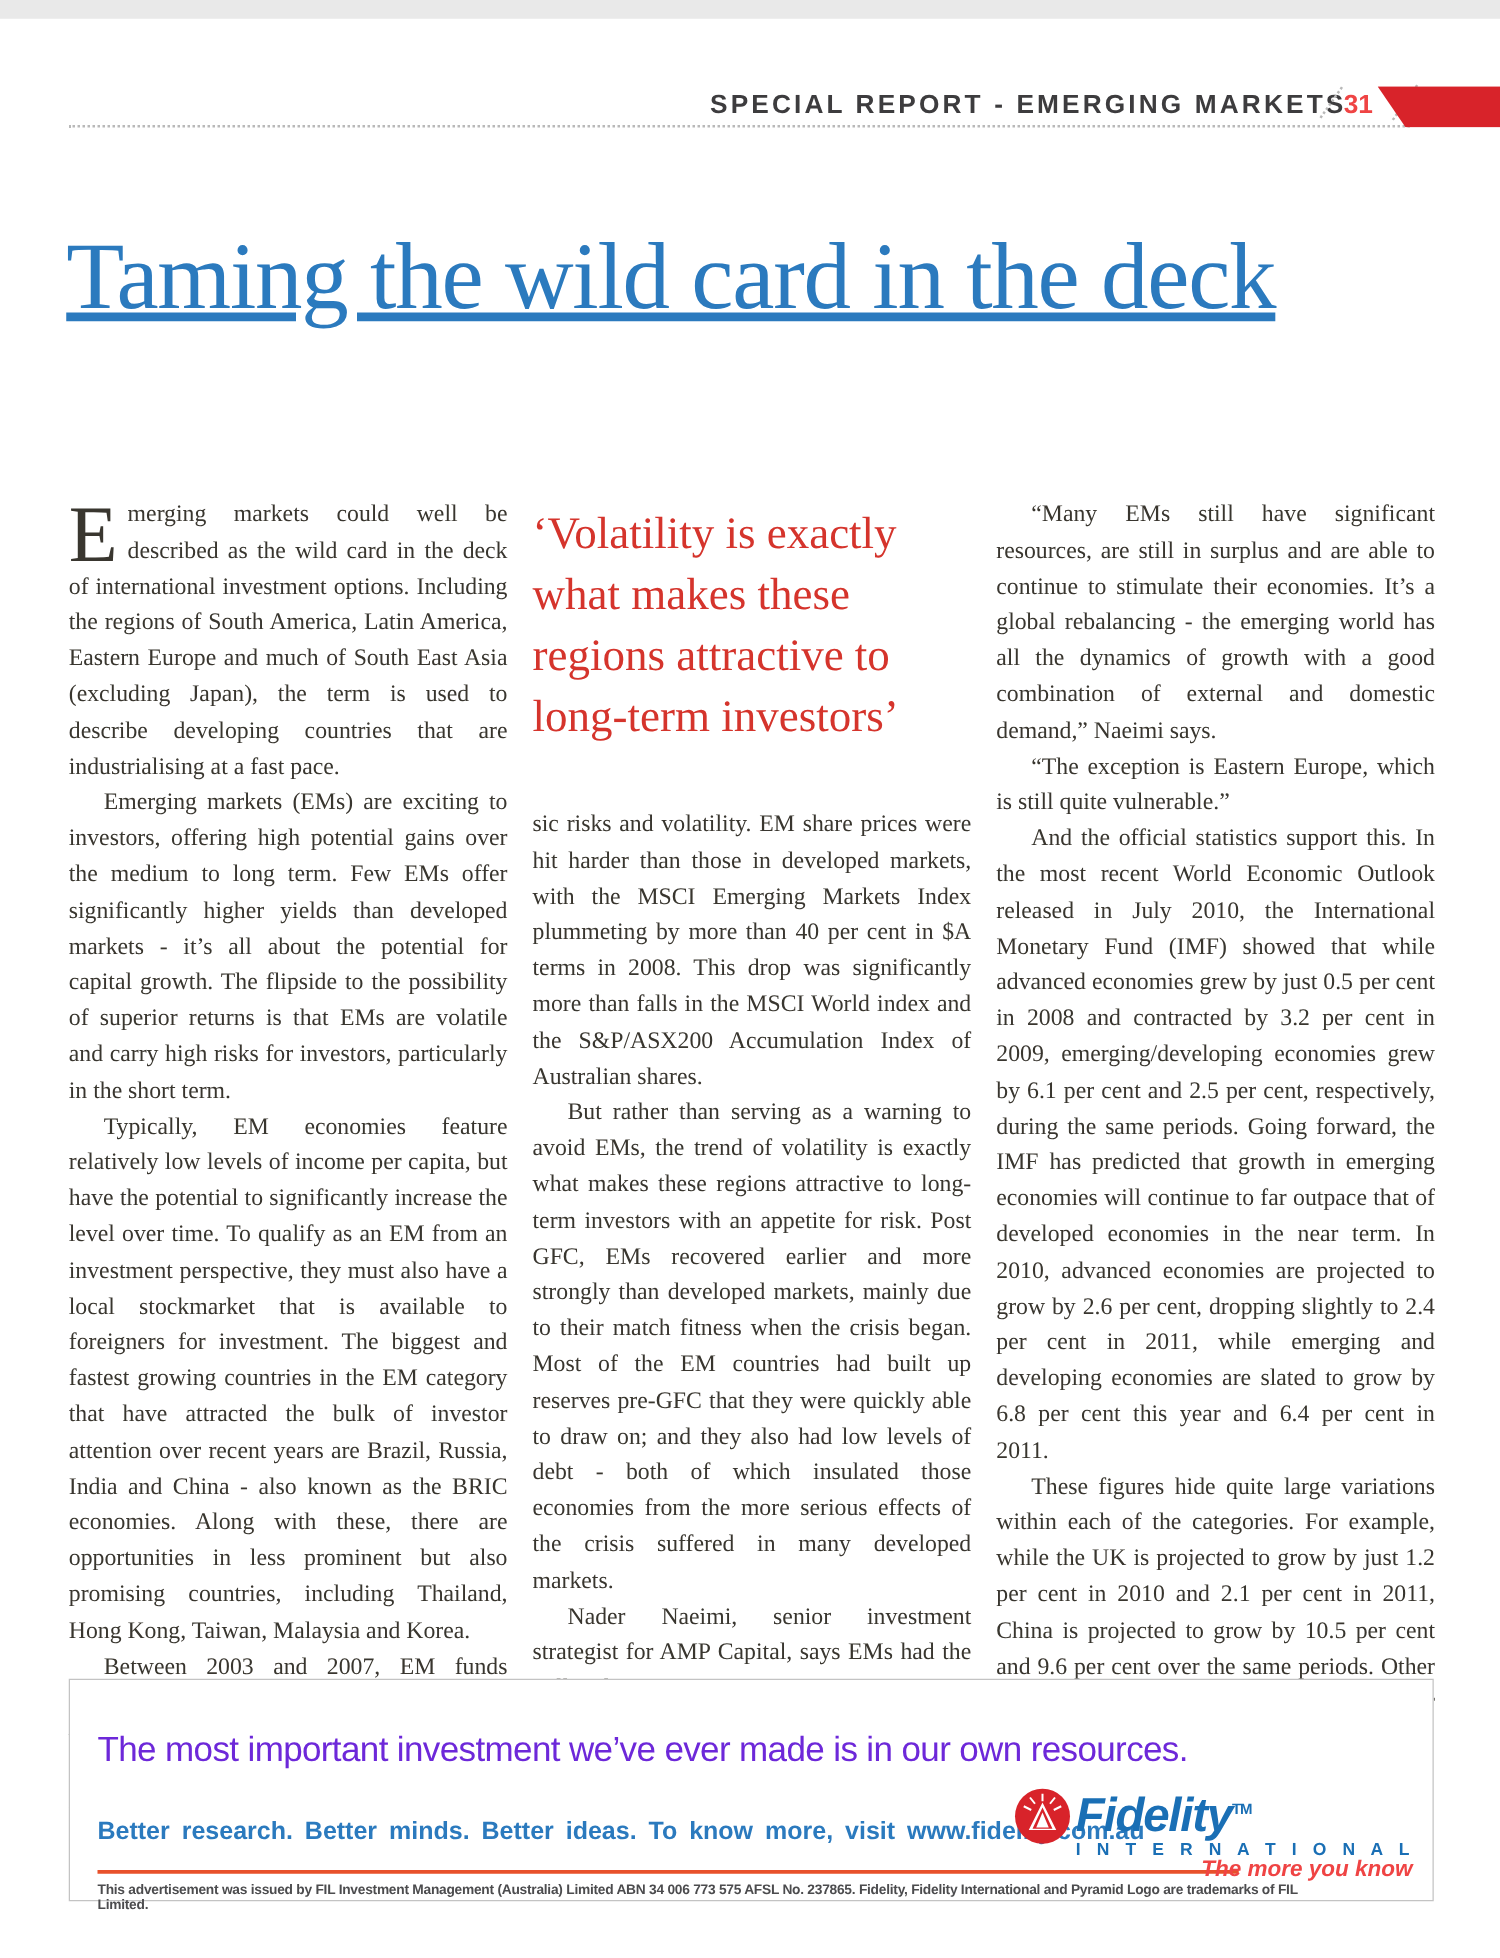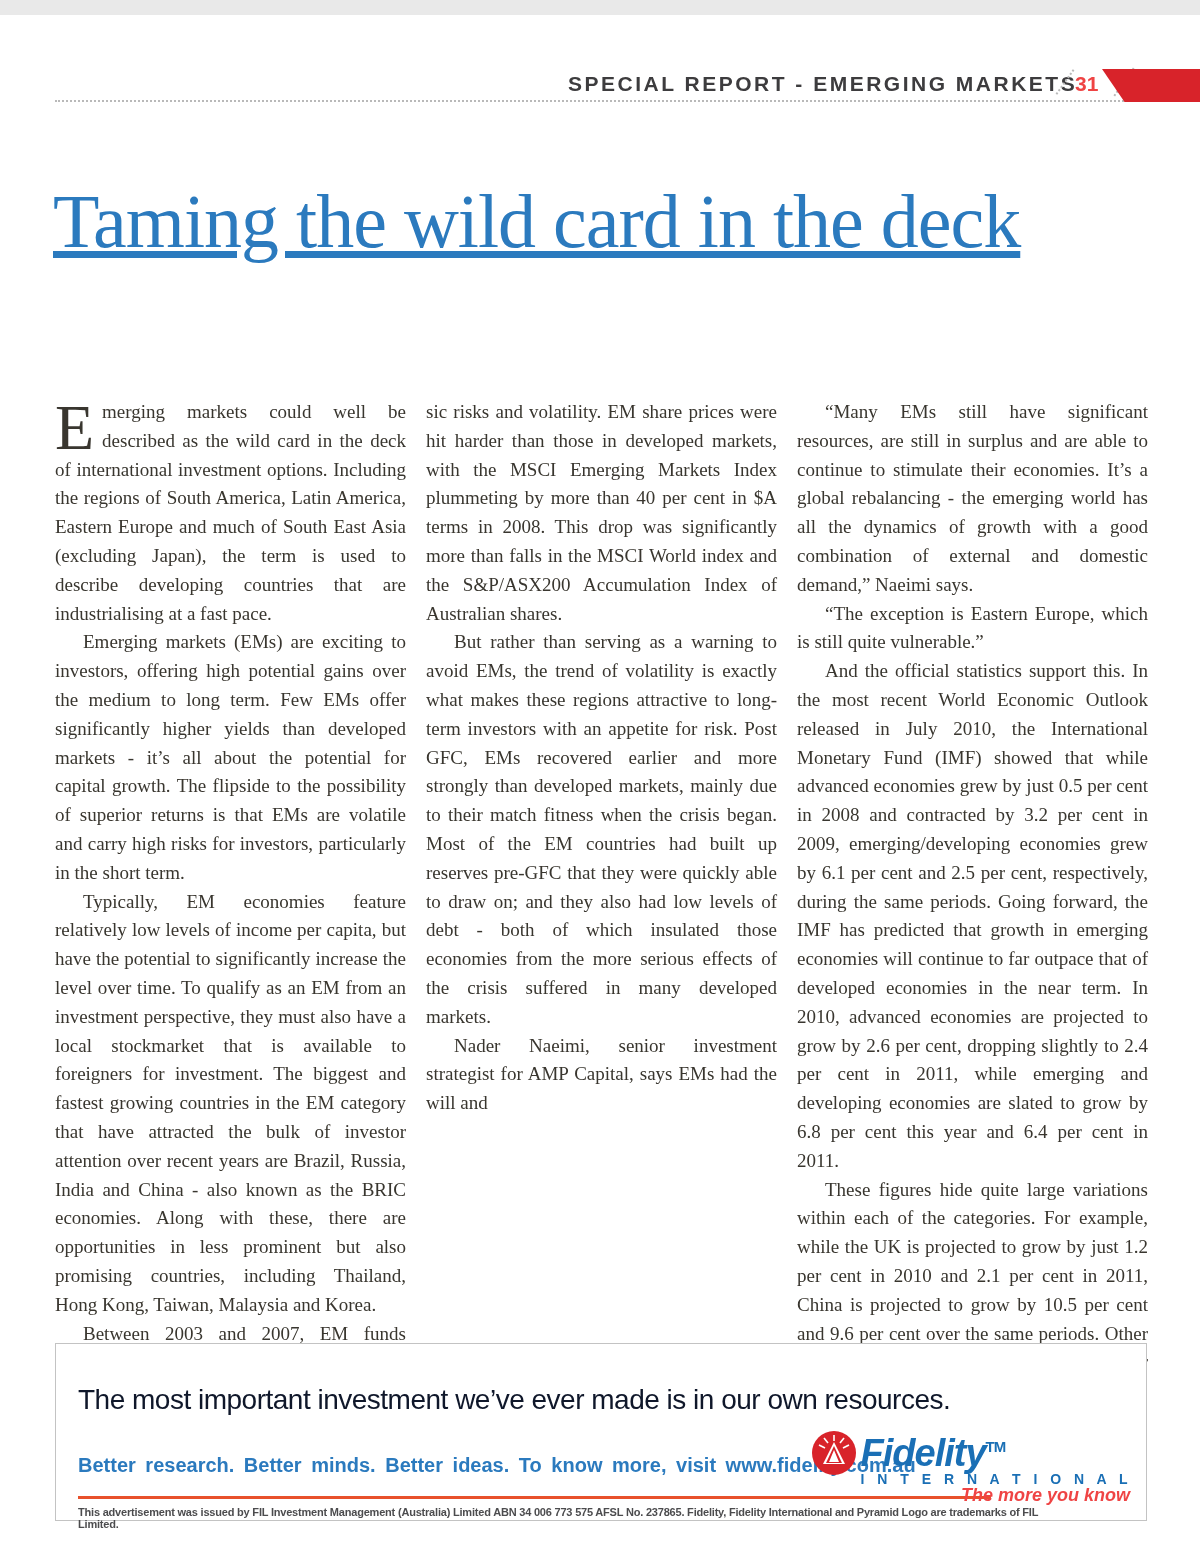--- a/index.html
+++ b/index.html
@@ -107,21 +107,21 @@
   .ad-logo {
     position:absolute; right:14px; top:86px;
     display:flex; align-items:flex-start;
   }
   .ad-logo-text-wrap { margin-left:4px; }
   .ad-logo-name {
     font-size:38px; font-weight:bold; font-style:italic;
     letter-spacing:-1px; line-height:34px;
     font-family:"Liberation Sans", sans-serif;
   }
-  .ad-logo-tm { font-size:15px; vertical-align:super; font-style:normal; }
+  .ad-logo-tm { font-size:12px; vertical-align:super; font-style:normal; }
   .ad-logo-sub {
     font-size:14px; font-weight:bold; letter-spacing:4.5px;
     margin-top:1px;
   }
   .ad-divider {
     position:absolute; left:22px; top:152px; width:913px; height:3px;
   }
   .ad-slogan {
     position:absolute; right:16px; top:141px;
     font-size:18px; font-weight:bold; font-style:italic;
@@ -151,34 +151,35 @@
   </div>
 
   <div class="columns">
     <div class="col" style="color: rgb(57, 54, 47);">
       <p><span class="drop-cap">E</span><span>merging markets could well be described as the wild card in the deck of international investment options. Including the regions of South America, Latin America, Eastern Europe and much of South East Asia (excluding Japan), the term is used to describe developing countries that are industrialising at a fast pace.</span></p>
       <p class="indent">Emerging markets (EMs) are exciting to investors, offering high potential gains over the medium to long term. Few EMs offer significantly higher yields than developed markets - it’s all about the potential for capital growth. The flipside to the possibility of superior returns is that EMs are volatile and carry high risks for investors, particularly in the short term.</p>
       <p class="indent">Typically, EM economies feature relatively low levels of income per capita, but have the potential to significantly increase the level over time. To qualify as an EM from an investment perspective, they must also have a local stockmarket that is available to foreigners for investment. The biggest and fastest growing countries in the EM category that have attracted the bulk of investor attention over recent years are Brazil, Russia, India and China - also known as the BRIC economies. Along with these, there are opportunities in less prominent but also promising countries, including Thailand, Hong Kong, Taiwan, Malaysia and Korea.</p>
       <p class="indent">Between 2003 and 2007, EM funds outpaced most other types of managed funds with a healthy rate of growth; but the unfolding global financial crisis (GFC) served to highlight intrin-</p>
     </div>
     <div class="col" style="color: rgb(57, 54, 47);">
+      <div class="pull-quote" id="pull-quote" style="color: rgb(213, 52, 44);">‘Volatility is exactly what makes these regions attractive to long-term investors’</div>
       <p>sic risks and volatility. EM share prices were hit harder than those in developed markets, with the MSCI Emerging Markets Index plummeting by more than 40 per cent in $A terms in 2008. This drop was significantly more than falls in the MSCI World index and the S&amp;P/ASX200 Accumulation Index of Australian shares.</p>
       <p class="indent">But rather than serving as a warning to avoid EMs, the trend of volatility is exactly what makes these regions attractive to long-term investors with an appetite for risk. Post GFC, EMs recovered earlier and more strongly than developed markets, mainly due to their match fitness when the crisis began. Most of the EM countries had built up reserves pre-GFC that they were quickly able to draw on; and they also had low levels of debt - both of which insulated those economies from the more serious effects of the crisis suffered in many developed markets.</p>
       <p class="indent">Nader Naeimi, senior investment strategist for AMP Capital, says EMs had the will and</p>
     </div>
     <div class="col" style="color: rgb(57, 54, 47);">
       <p class="indent">“Many EMs still have significant resources, are still in surplus and are able to continue to stimulate their economies. It’s a global rebalancing - the emerging world has all the dynamics of growth with a good combination of external and domestic demand,” Naeimi says.</p>
       <p class="indent">“The exception is Eastern Europe, which is still quite vulnerable.”</p>
       <p class="indent">And the official statistics support this. In the most recent World Economic Outlook released in July 2010, the International Monetary Fund (IMF) showed that while advanced economies grew by just 0.5 per cent in 2008 and contracted by 3.2 per cent in 2009, emerging/developing economies grew by 6.1 per cent and 2.5 per cent, respectively, during the same periods. Going forward, the IMF has predicted that growth in emerging economies will continue to far outpace that of developed economies in the near term. In 2010, advanced economies are projected to grow by 2.6 per cent, dropping slightly to 2.4 per cent in 2011, while emerging and developing economies are slated to grow by 6.8 per cent this year and 6.4 per cent in 2011.</p>
       <p class="indent">These figures hide quite large variations within each of the categories. For example, while the UK is projected to grow by just 1.2 per cent in 2010 and 2.1 per cent in 2011, China is projected to grow by 10.5 per cent and 9.6 per cent over the same periods. Other high EM performers include India at 9.4 per cent in 2010 and 8.4</p>
     </div>
   </div>
 
   <div class="ad-box">
-    <div class="ad-headline" id="ad-headline" style="color: #0f172a;">The most important investment we’ve ever made is in our own resources.</div>
+    <div class="ad-headline" id="ad-headline" style="color: #6d28d9;">The most important investment we’ve ever made is in our own resources.</div>
     <div class="ad-tagline" id="ad-tagline" style="color: rgb(43, 122, 190);">Better research. Better minds. Better ideas. To know more, visit www.fidelity.com.au</div>
 
     <div class="ad-logo">
       <svg width="46" height="46" viewBox="0 0 46 46">
         <circle cx="23" cy="23" r="22" fill="#d8232a"></circle>
         <polygon points="23,12 34,34 12,34" fill="#ffffff"></polygon>
         <polygon points="23,16 31,33 15,33" fill="#d8232a"></polygon>
         <polygon points="23,20 28,32 18,32" fill="#ffffff"></polygon>
         <g stroke="#ffffff" stroke-width="1.6">
           <line x1="23" y1="11" x2="23" y2="5"></line>

